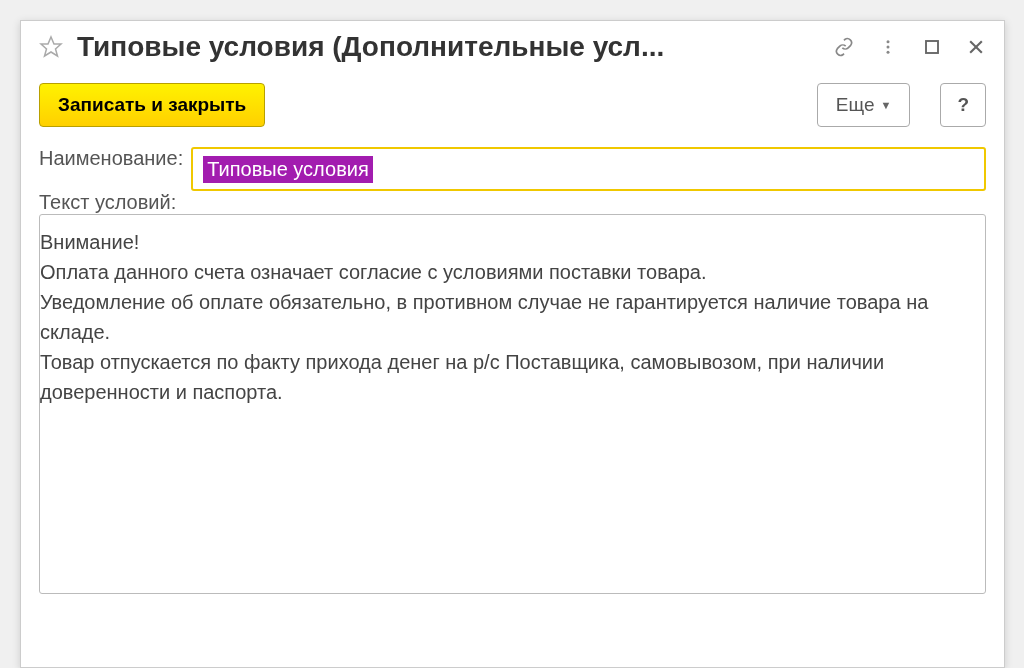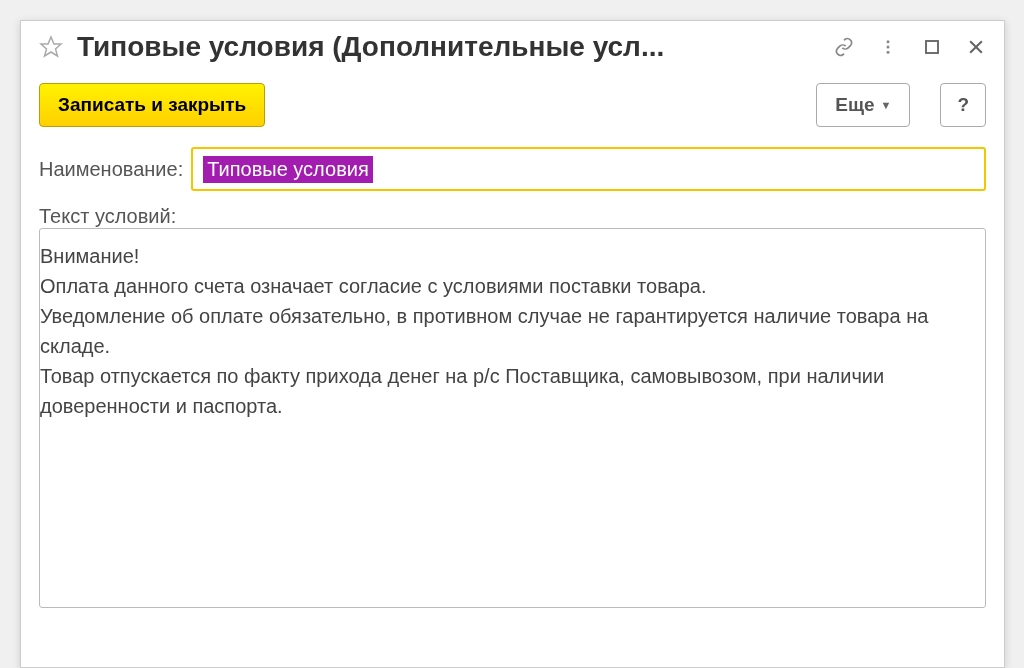--- a/index.html
+++ b/index.html
@@ -78,37 +78,36 @@
       color: #000000;
       font-weight: bold;
     }
     .toolbar-spacer {
       flex-grow: 1;
     }
     .btn-more {
       display: flex;
       align-items: center;
       gap: 6px;
-      font-weight: bold;
     }
     .dropdown-arrow {
       font-size: 11px;
       color: #666;
     }
     .btn-help {
       padding: 10px 16px;
       font-weight: bold;
     }
     .form-body {
       padding: 8px 18px 18px 18px;
     }
     .form-row {
       display: flex;
-      align-items: center;
-      margin-bottom: 14px;
+      align-items: flex-start;
+      margin-bottom: 0;
       gap: 8px;
     }
     .form-label {
       font-size: 20px;
       color: #555;
     }
     .name-input-wrapper {
       flex-grow: 1;
       border: 2px solid #f0c800;
       border-radius: 3px;

